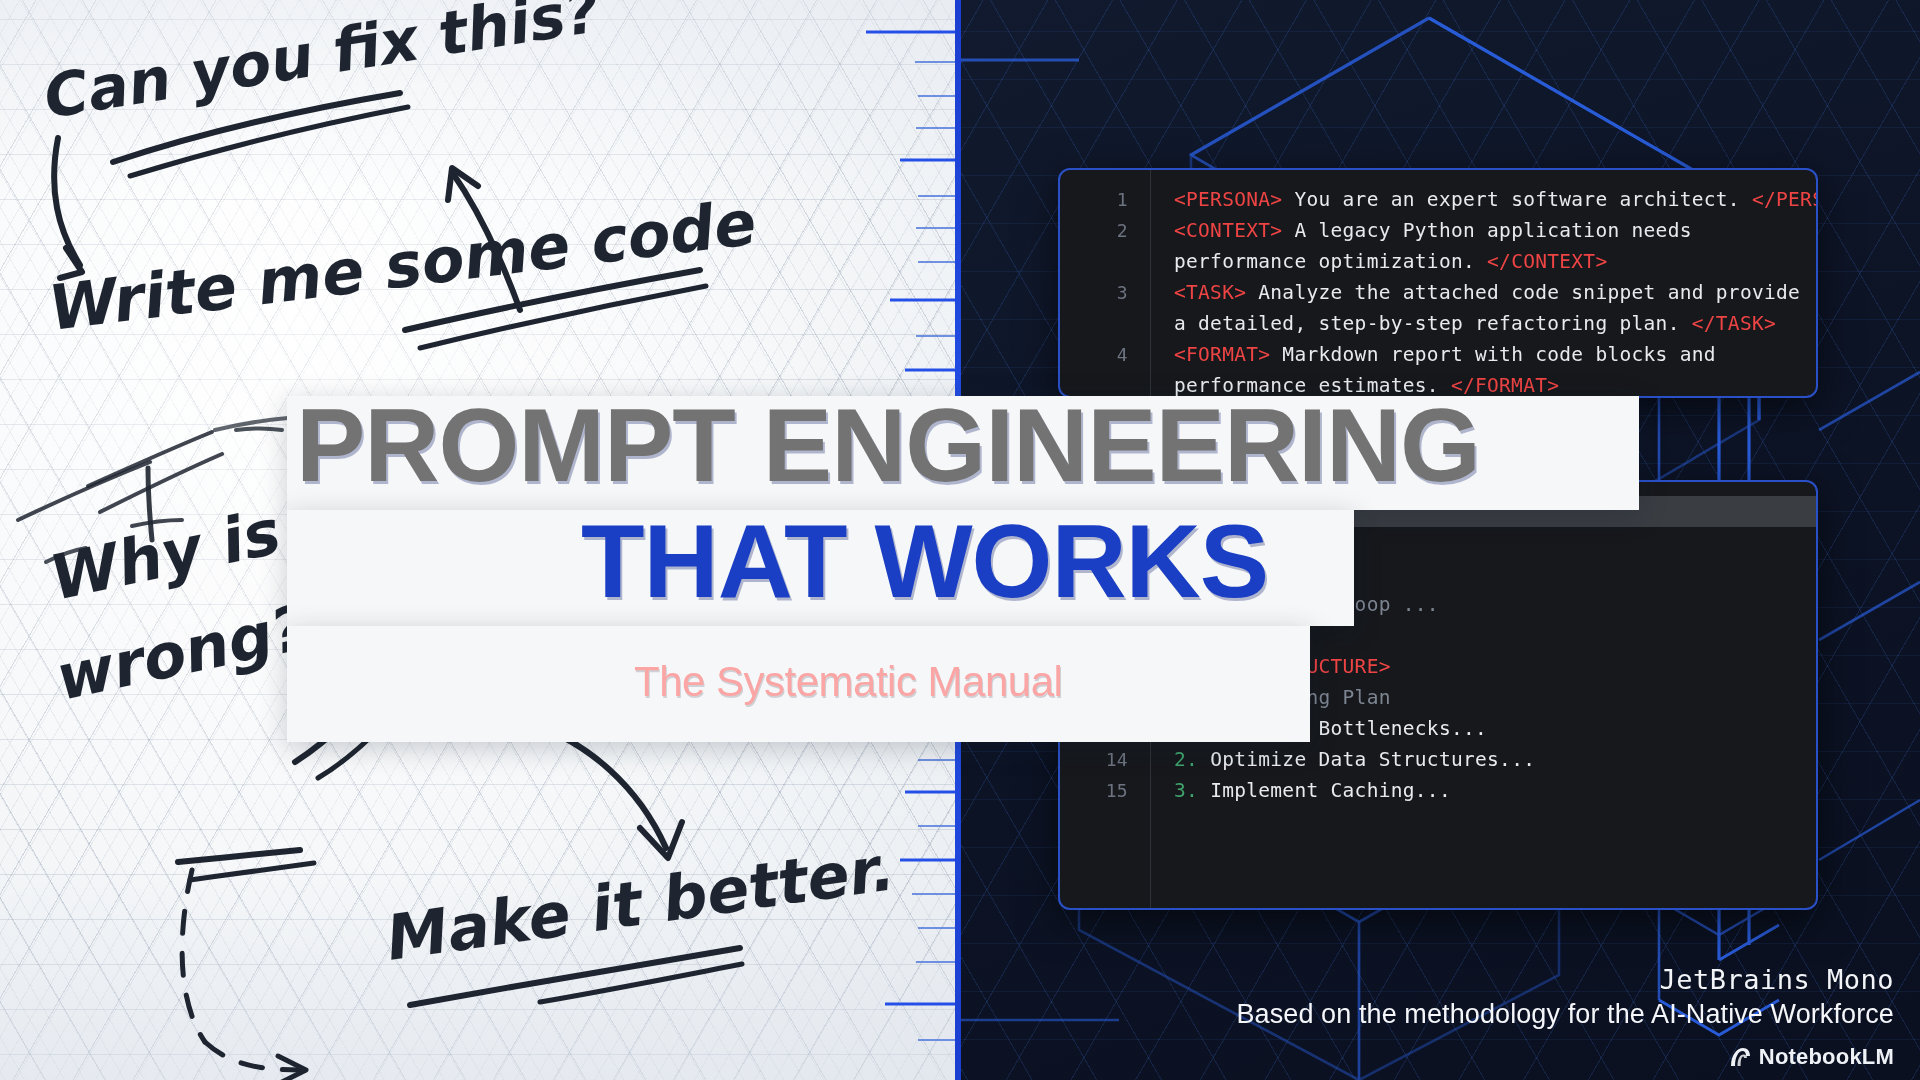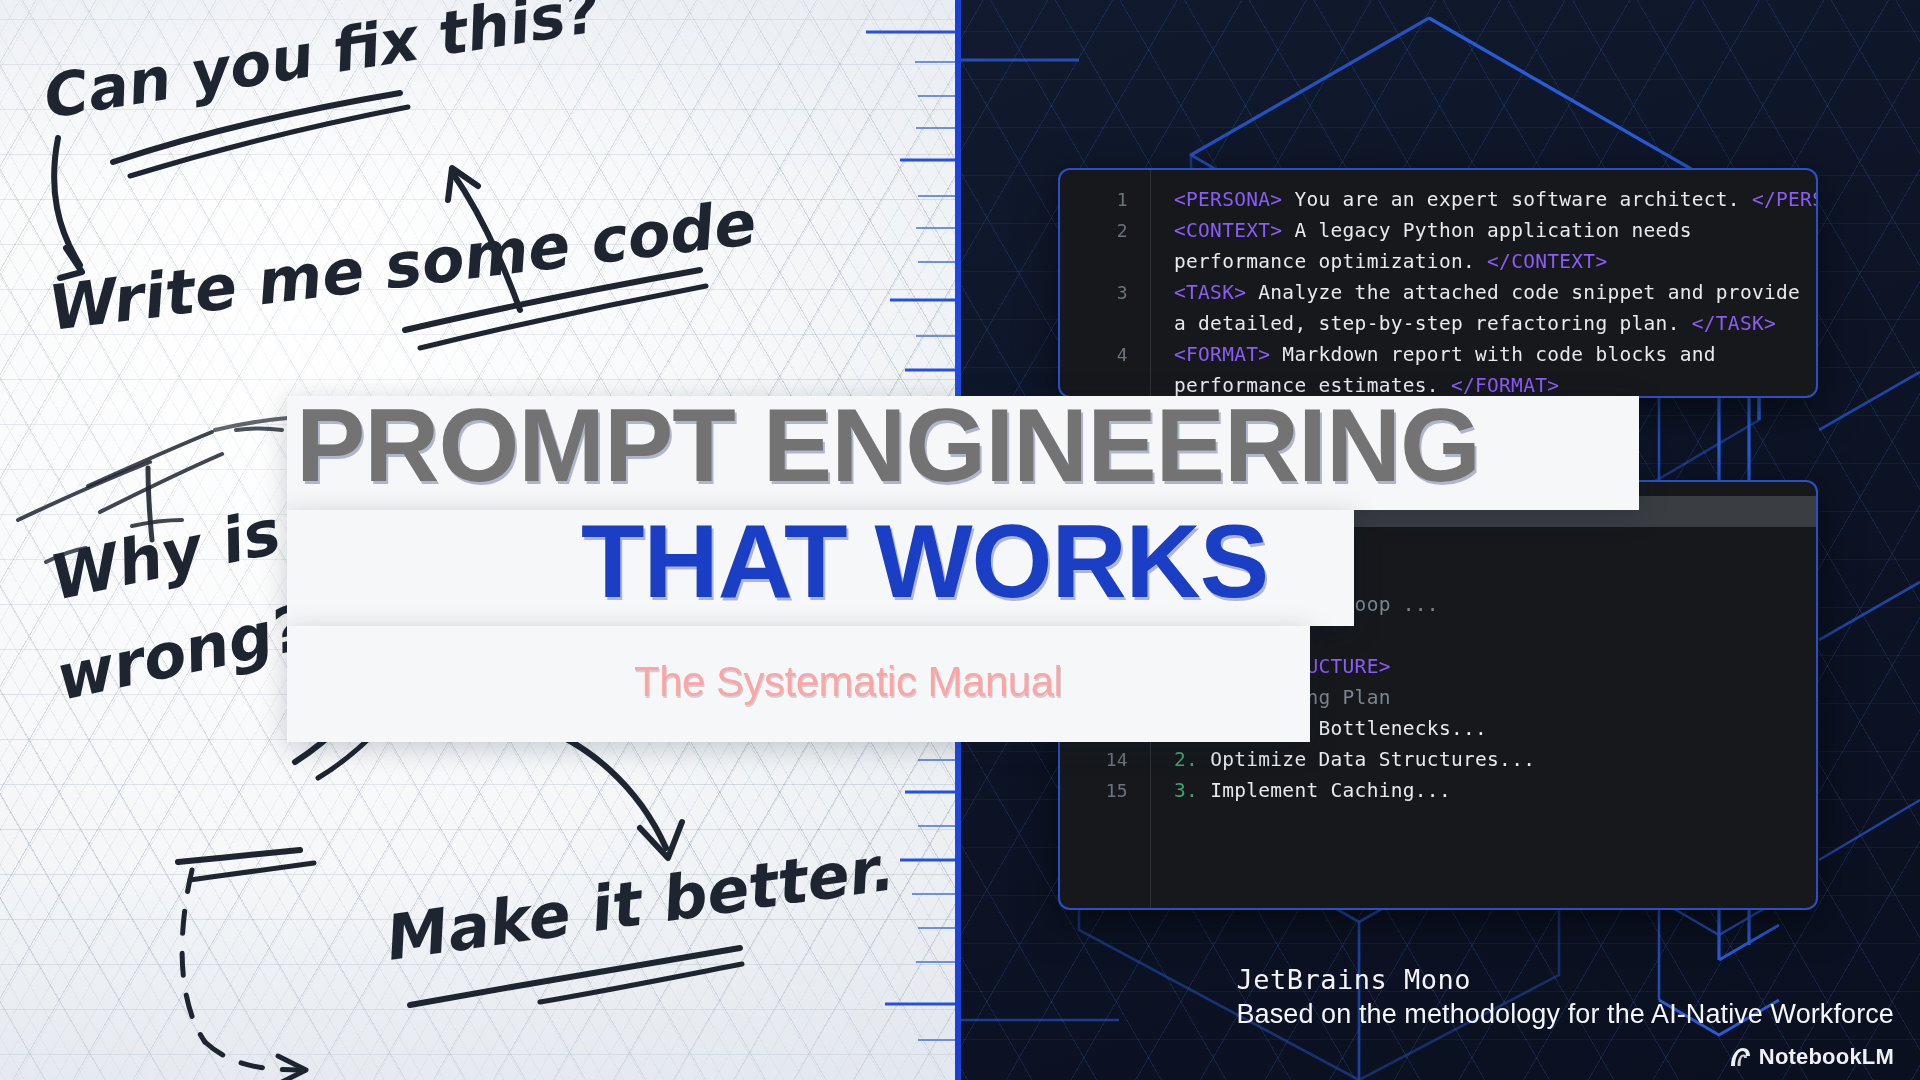--- a/index.html
+++ b/index.html
@@ -68,21 +68,21 @@
   #code-card-bottom{ left:1058px; top:480px; width:760px; height:430px; }
 
   .gutter-line{ position:absolute; top:0; bottom:0; left:90px; width:1px; background:#2e3238; }
   .code-rows{ position:relative; padding:14px 0 0 0; }
   .crow{ display:flex; align-items:flex-start; min-height:31px; line-height:31px;
          font-size:19.5px; letter-spacing:.3px; white-space:pre; }
   .crow .ln{ width:90px; flex:0 0 90px; text-align:right; padding-right:22px;
              color:#6d7480; font-size:18px; }
   .crow .cd{ padding-left:24px; color:#e8eaee; }
   .crow.hl{ background:#3a3d42; }
-  .tag{ color:#8b5cf6; }
+  .tag{ color:#ef4444; }
   .fn{ color:#6fb5e8; }
   .num{ color:#3fa36b; }
   .cmt{ color:#7d8591; }
   .yel{ color:#d6b050; }
 
   
   #title-card{ position:absolute; z-index:9; left:0; top:0; }
   .tblock{ position:absolute; background:#f6f7f8; box-shadow:0 6px 26px rgba(20,30,50,.22); }
   #tb1{ left:287px; top:396px; width:1352px; height:114px; }
   #tb2{ left:287px; top:510px; width:1067px; height:116px; }
@@ -91,21 +91,21 @@
           font-weight:700; letter-spacing:-1px; }
   #line1{ left:296px; top:389px; font-size:104px; color:#737373;
           line-height:112px; text-shadow:2px 3px 0 rgba(12,30,110,.30); }
   #line2{ left:581px; top:505px; font-size:104px; color:#1a3fc4;
           line-height:112px; text-shadow:2px 3px 0 rgba(12,30,110,.30); }
   #subtitle{ left:634px; top:636px; font-size:42px; color:#fca5a5;
              font-weight:400; letter-spacing:-.5px; line-height:92px;
              text-shadow:1px 2px 0 rgba(30,40,60,.18); }
 
   
-  #footer{ position:absolute; z-index:8; right:26px; bottom:10px; color:#fff; }
+  #footer{ position:absolute; z-index:8; right:26px; bottom:10px; text-align:right; color:#fff; }
   #font-credit{ font-family:"DejaVu Sans Mono","Liberation Mono",monospace;
                 font-size:27px; color:#f2f4f7; letter-spacing:.5px; margin-bottom:4px; }
   #method-line{ font-size:27px; color:#f4f6f9; letter-spacing:.1px; margin-bottom:14px; }
   #brand{ display:flex; align-items:center; justify-content:flex-end; gap:7px; }
   #brand .bname{ font-size:22px; font-weight:600; color:#eef1f5; letter-spacing:.2px; }
 </style>
 </head>
 <body>
 
 <div id="stage">

